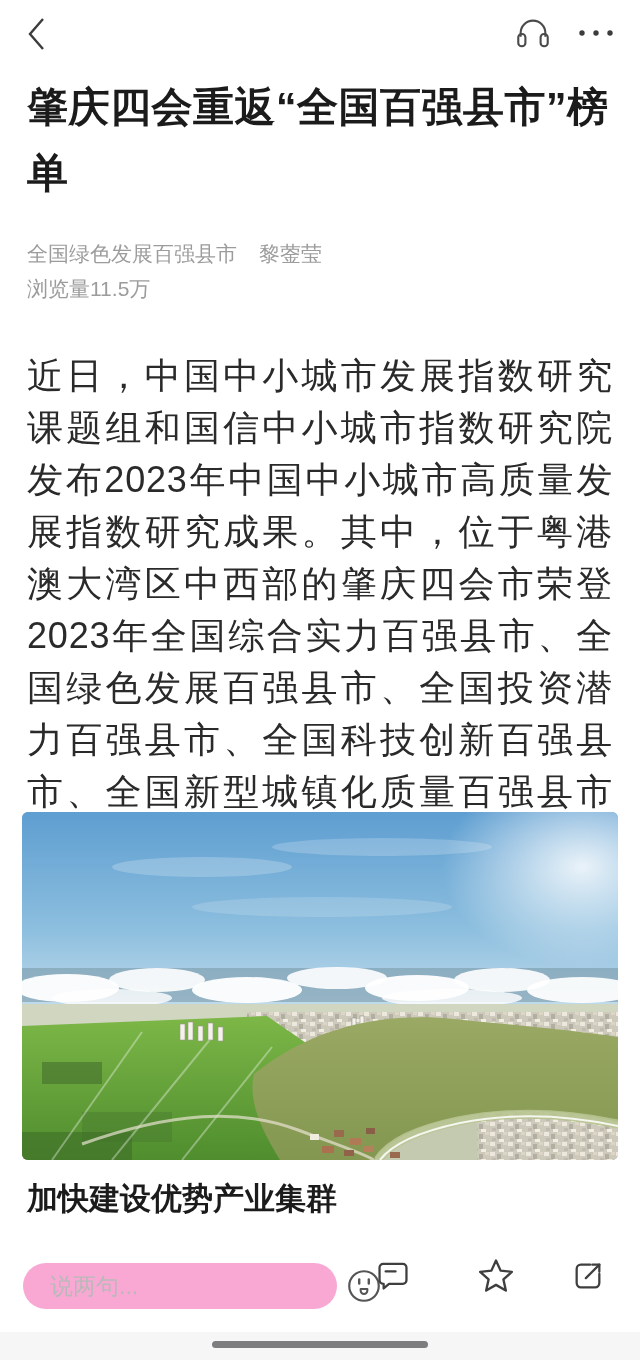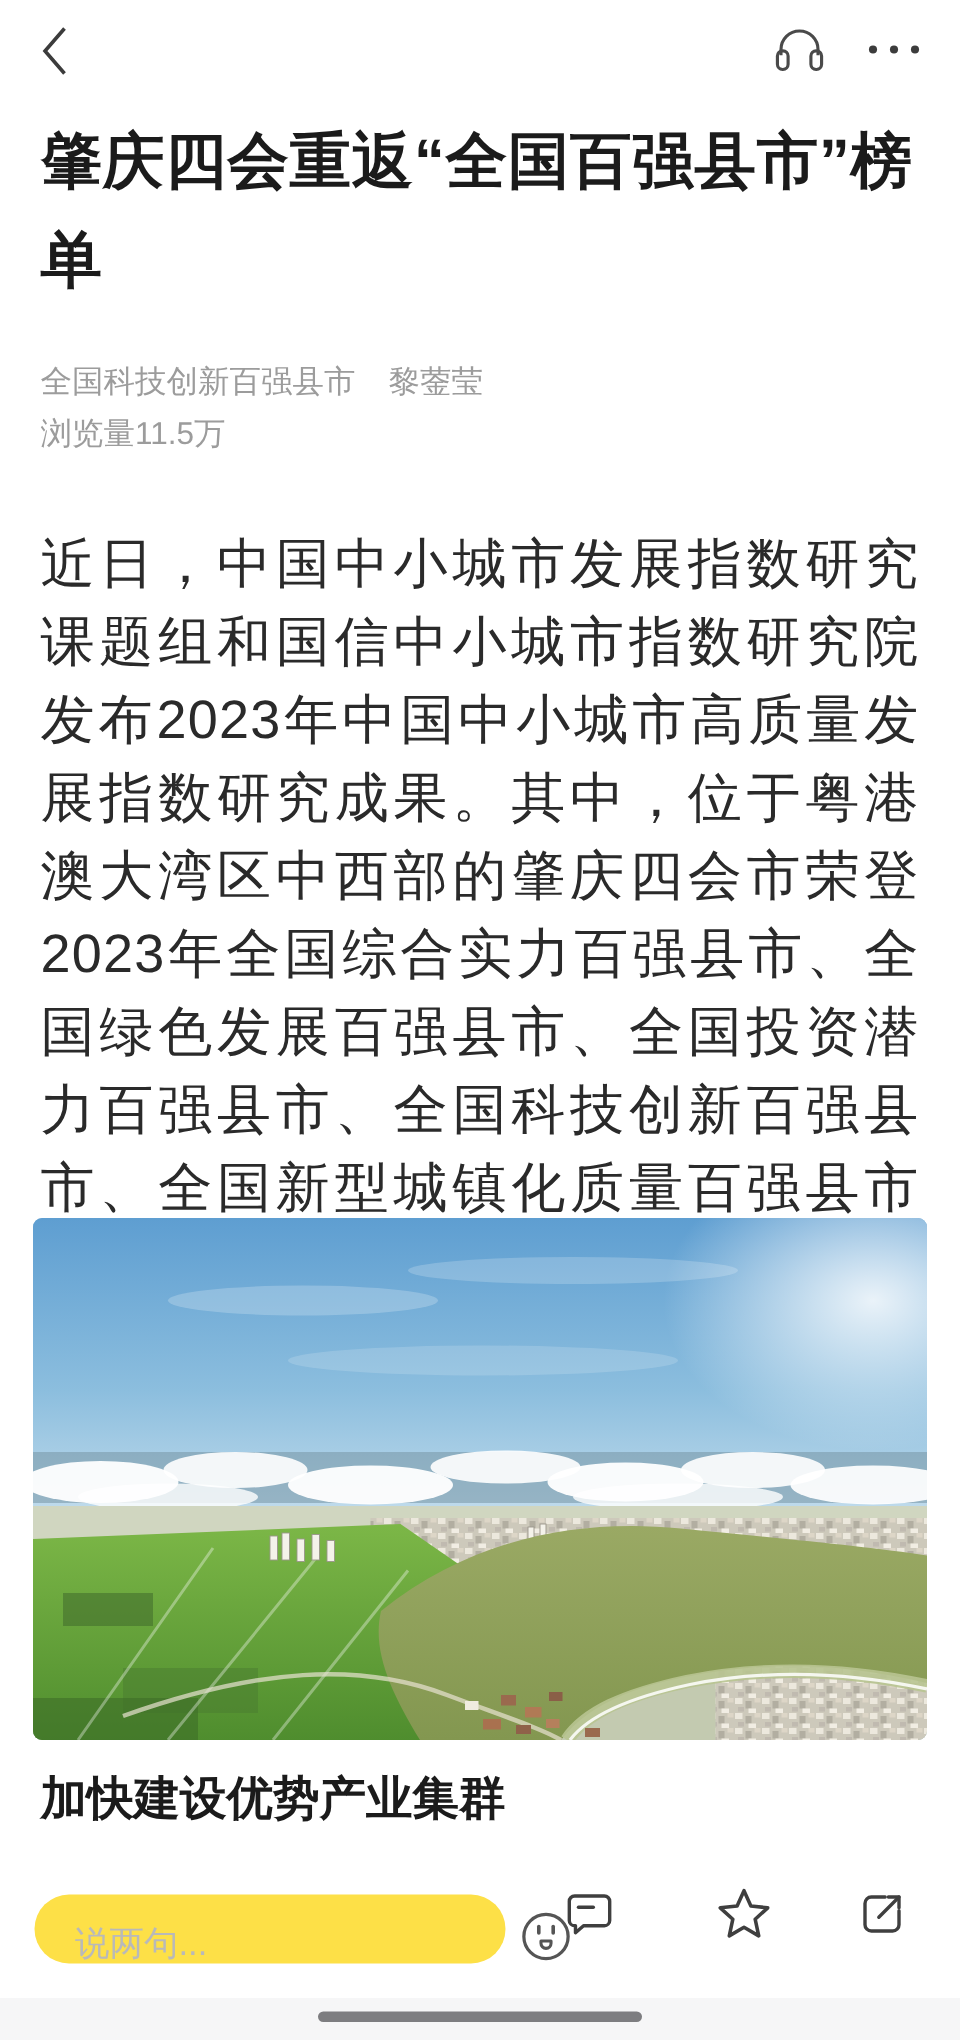--- a/index.html
+++ b/index.html
@@ -44,22 +44,22 @@
   .photo svg { display:block; width:596px; height:348px; }
   .subheading {
     position:absolute; top:1178px; left:27px;
     font-size:31px; font-weight:700; color:#1b1b1b;
   }
 
   
   .composer-bar { position:absolute; left:0; top:1234px; width:640px; height:98px; background:#fff; }
   .composer-pill {
     position:absolute; left:23px; top:29px; width:314px; height:46px;
-    background:#fde047; border-radius:23px;
-    display:flex; align-items:flex-end;
+    background:#f9a8d4; border-radius:23px;
+    display:flex; align-items:center;
   }
   .composer-input {
     flex:1; border:none; outline:none; background:transparent;
     padding-left:27px; font-size:23px; color:#444;
     font-family:"Liberation Sans", sans-serif;
   }
   .composer-input::placeholder { color:#b9b9b9; }
   .emoji-btn { width:36px; height:36px; margin-right:8px; flex:0 0 auto; cursor:pointer; }
   .bar-icon { position:absolute; top:25px; width:34px; height:34px; cursor:pointer; }
   .icon-comment { left:376px; }
@@ -90,21 +90,21 @@
       <circle cx="6" cy="10" r="2.7" fill="#3c3c3c"></circle>
       <circle cx="20" cy="10" r="2.7" fill="#3c3c3c"></circle>
       <circle cx="34" cy="10" r="2.7" fill="#3c3c3c"></circle>
     </svg>
   </div>
 </div>
 
 <h1 class="title">肇庆四会重返“全国百强县市”榜单</h1>
 
 <div class="byline">
-  <span>全国科技创新百强县市</span>
+  <span>全国绿色发展百强县市</span>
   <span>黎蓥莹</span>
 </div>
 
 <div class="views">浏览量11.5万</div>
 
 <p class="body-text">近日，中国中小城市发展指数研究课题组和国信中小城市指数研究院发布2023年中国中小城市高质量发展指数研究成果。其中，位于粤港澳大湾区中西部的肇庆四会市荣登2023年全国综合实力百强县市、全国绿色发展百强县市、全国投资潜力百强县市、全国科技创新百强县市、全国新型城镇化质量百强县市等多个榜单。</p>
 
 <div class="photo">
   <svg viewBox="0 0 596 348" preserveAspectRatio="none">
     <defs>

